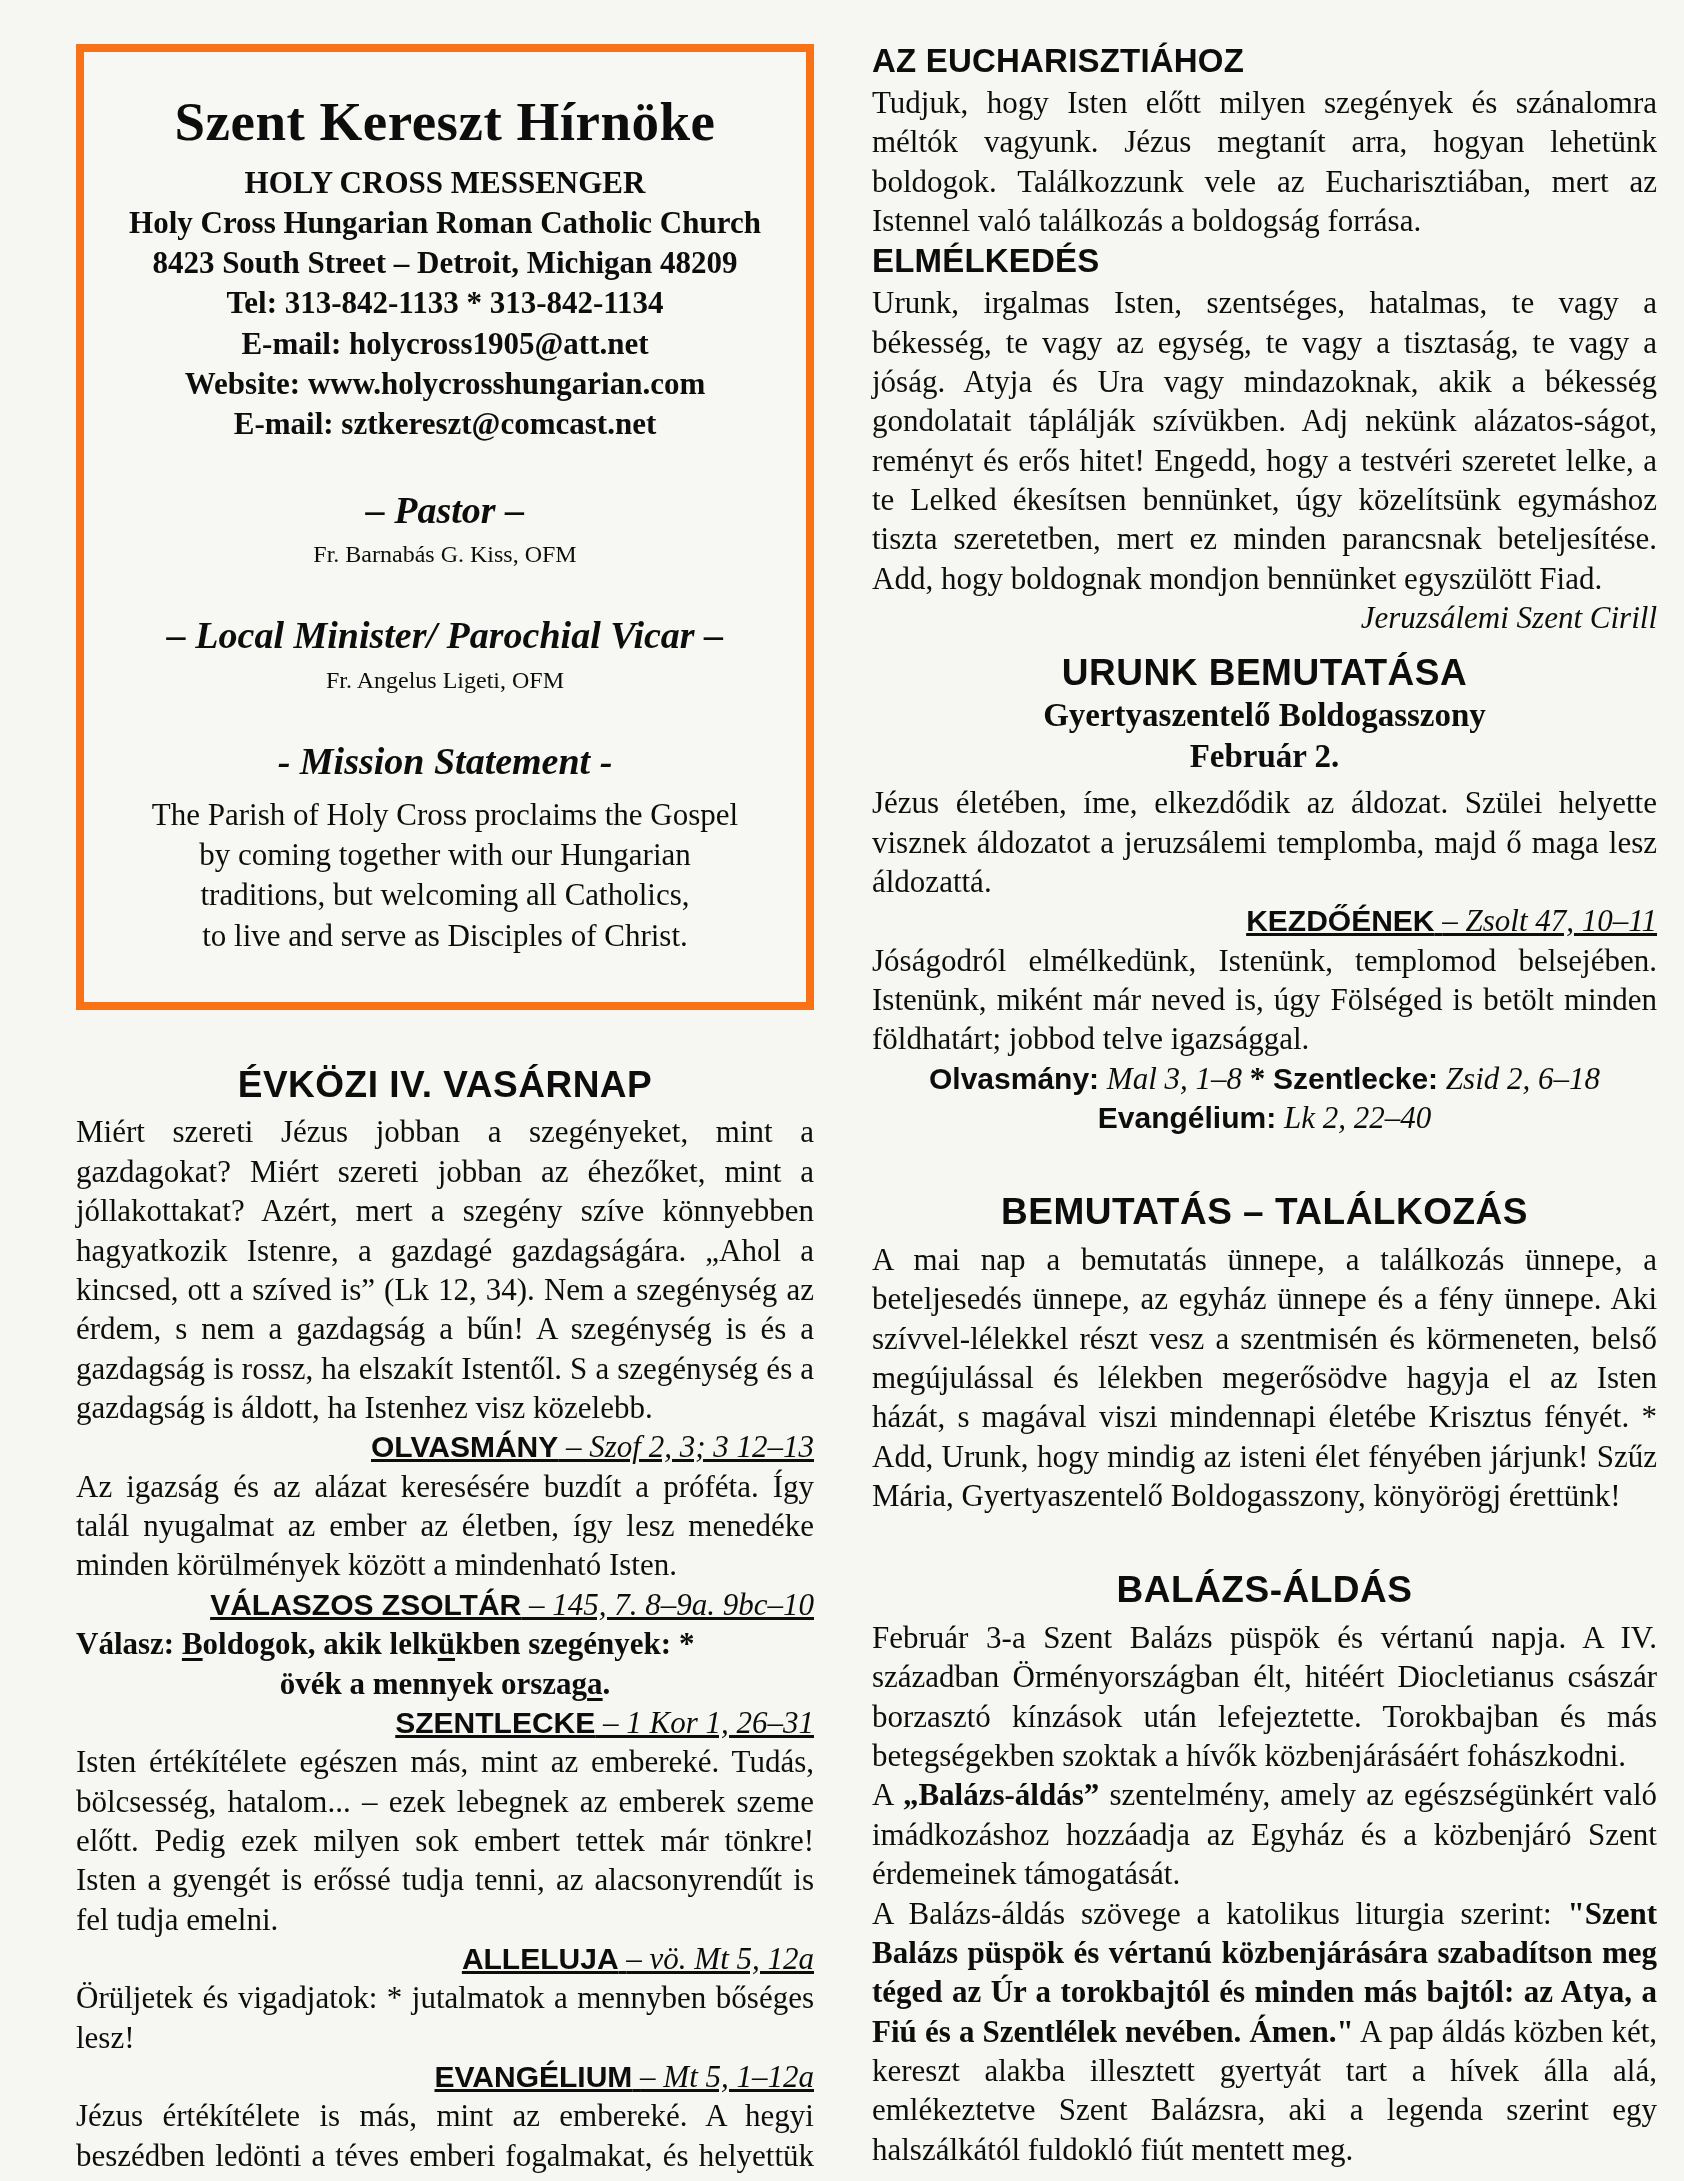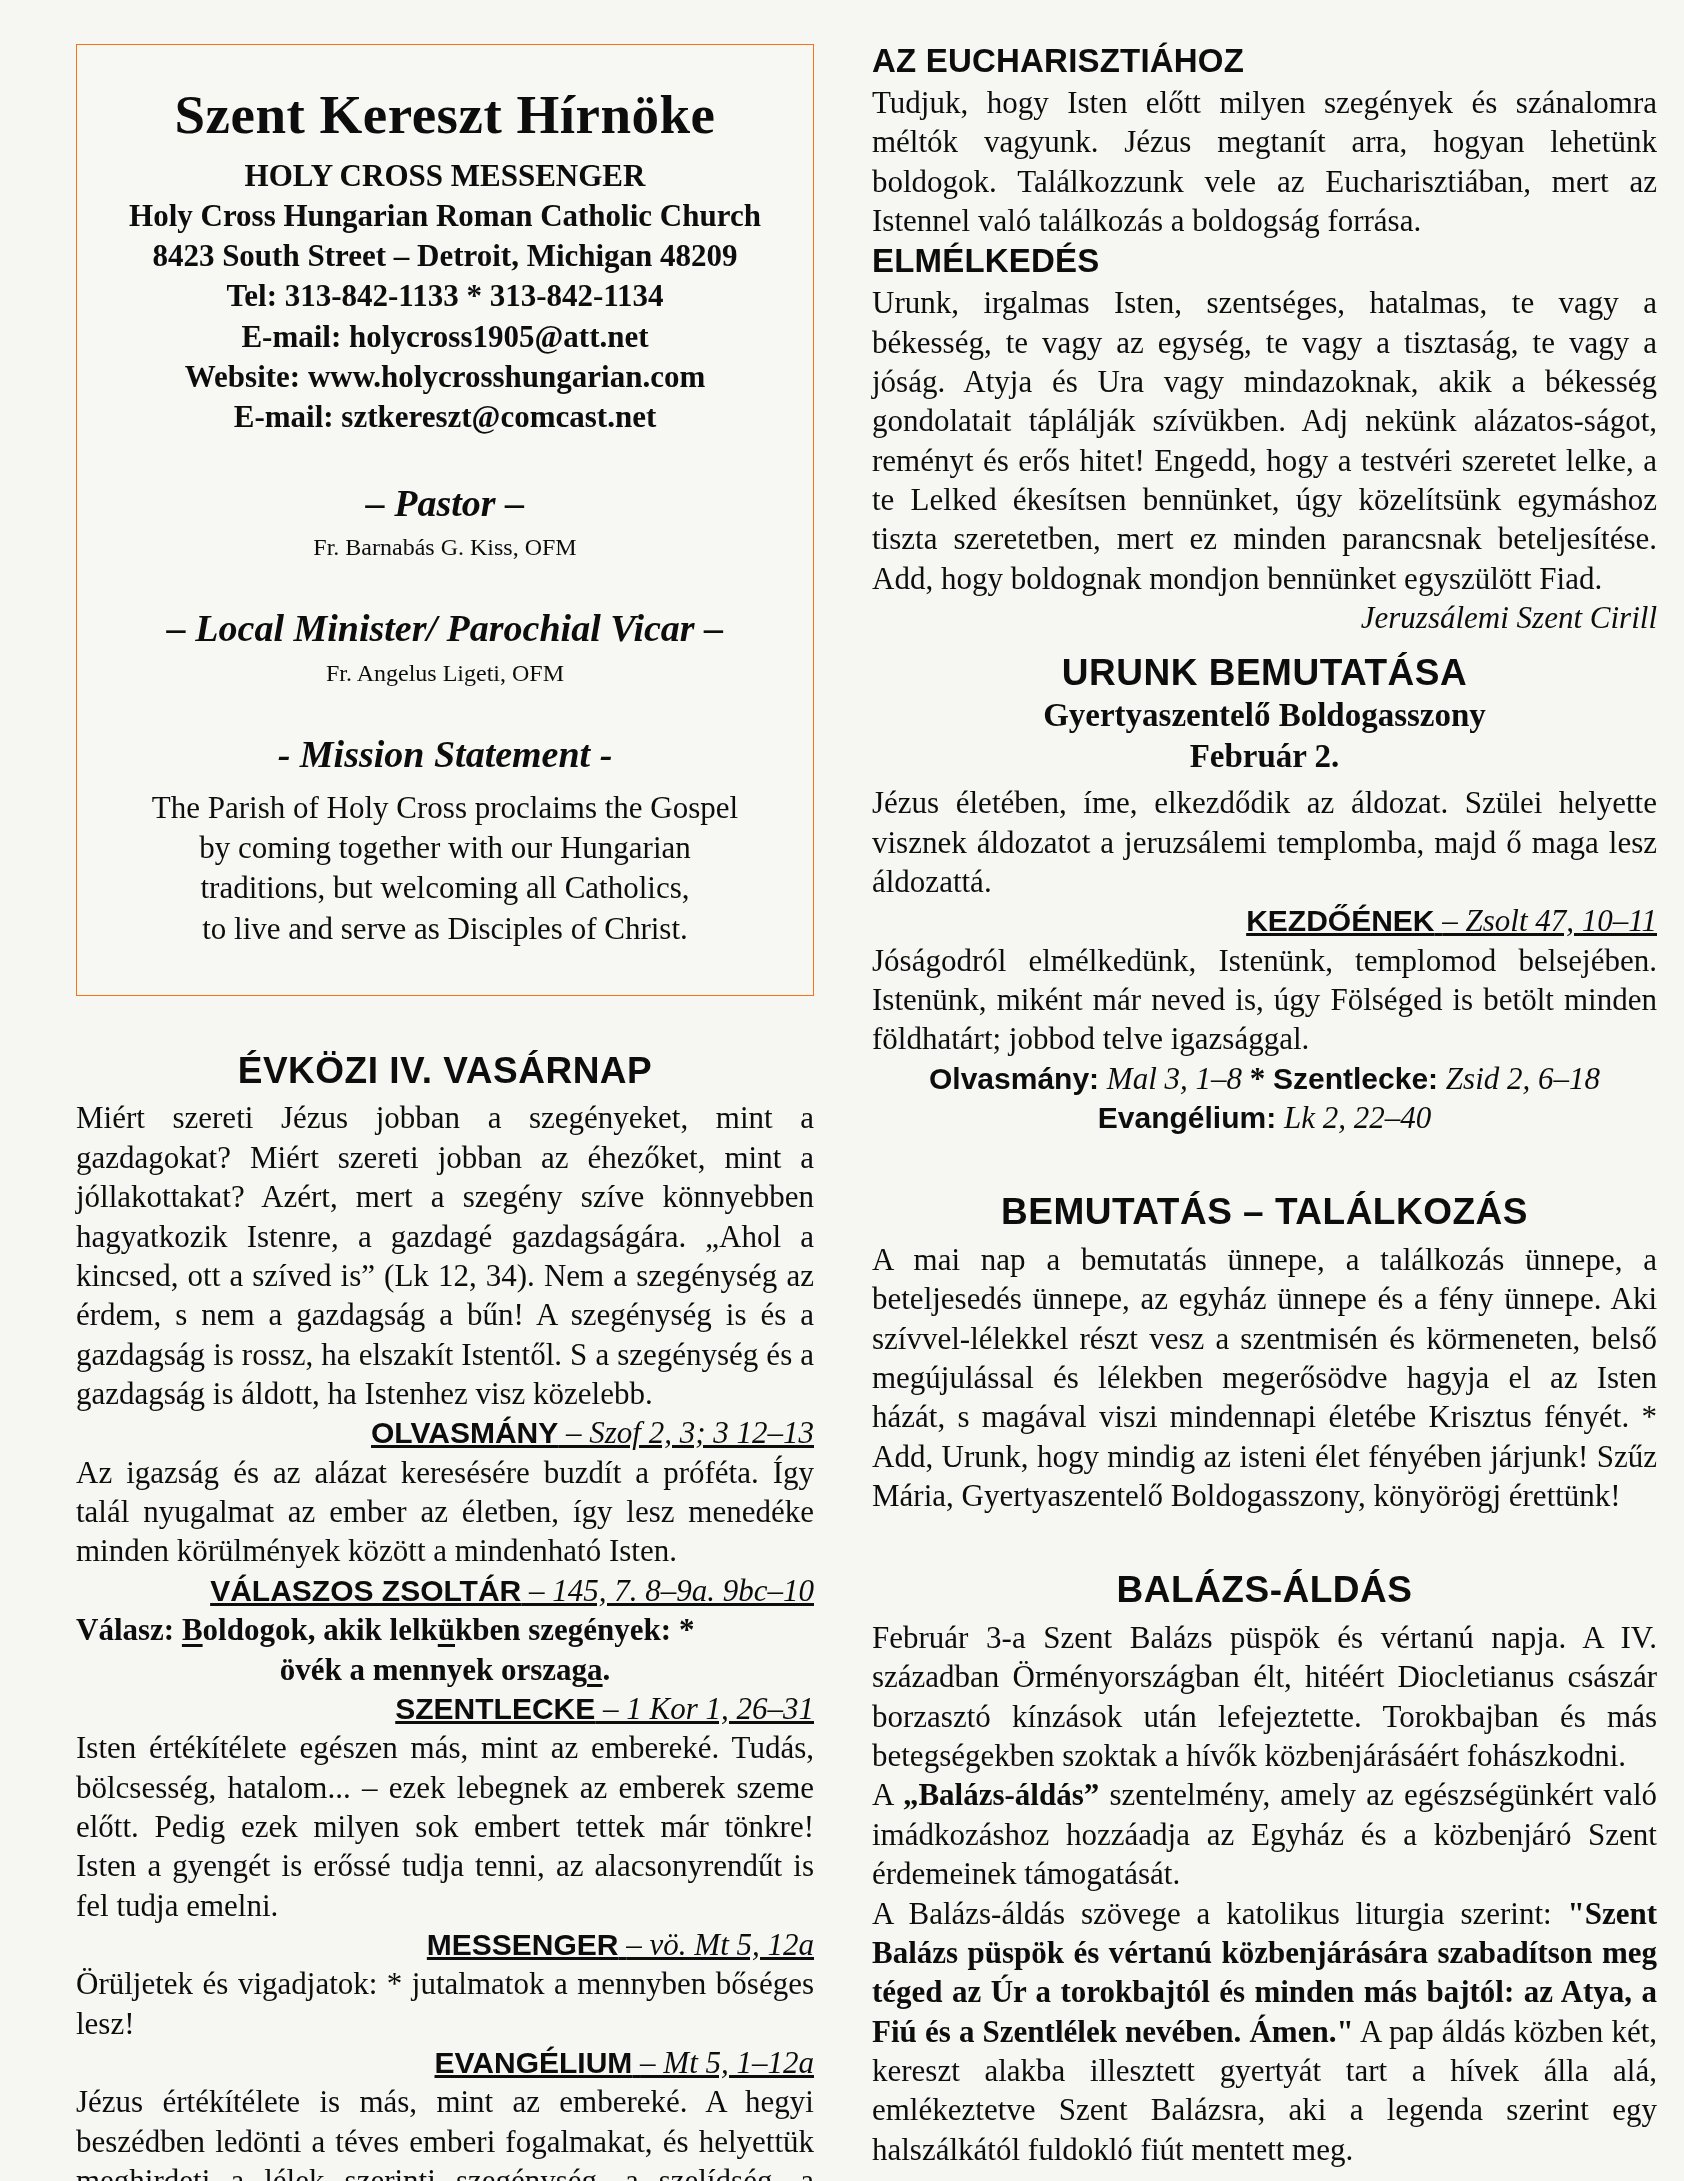--- a/index.html
+++ b/index.html
@@ -8,21 +8,21 @@
     background:#f6f6f3; color:#0d0d0d;
     font-family:"Liberation Serif", serif;
     font-size:31px; line-height:1.27;
     overflow:hidden; position:relative;
   }
   .page { display:flex; padding:14px 28px 0 76px; gap:58px; }
   .col-left  { flex:0 0 738px; width:738px; padding-top:30px; }
   .col-right { flex:0 0 785px; width:785px; padding-top:26px; }
 
   
-  .masthead { border:1px solid #f97316; padding:40px 8px 46px; text-align:center; background:#f7f7f4; }
+  .masthead { border:8px solid #f97316; padding:40px 8px 46px; text-align:center; background:#f7f7f4; }
   .mh-title { font-size:55px; font-weight:bold; line-height:1.1; margin-bottom:10px; letter-spacing:0.5px; }
   .mh-line  { font-weight:bold; font-size:31px; line-height:1.3; }
   .mh-script { font-style:italic; font-weight:bold; font-size:38px; line-height:1.2; }
   .mh-name  { font-size:24px; line-height:1.3; margin-top:6px; }
   .mh-block { margin-top:43px;font-family:Liberation Serif, serif; }
   .mh-mission-text { font-size:31px; line-height:1.3; margin-top:10px; white-space:pre-line; }
 
   
   .sec-h {
     font-family:"Liberation Sans", sans-serif; font-weight:700;
@@ -106,21 +106,21 @@
         <span>övék a mennyek orszag</span><span class="uln">a</span><span>.</span>
       </p>
 
       <p class="labelline">
         <span class="lbl">SZENTLECKE</span>
         <span class="ref">– 1 Kor 1, 26–31</span>
       </p>
       <p class="just">Isten értékítélete egészen más, mint az embereké. Tudás, bölcsesség, hatalom... – ezek lebegnek az emberek szeme előtt. Pedig ezek milyen sok embert tettek már tönkre! Isten a gyengét is erőssé tudja tenni, az alacsonyrendűt is fel tudja emelni.</p>
 
       <p class="labelline">
-        <span class="lbl">MESSENGER</span>
+        <span class="lbl">ALLELUJA</span>
         <span class="ref">– vö. Mt 5, 12a</span>
       </p>
       <p class="just">Örüljetek és vigadjatok: * jutalmatok a mennyben bőséges lesz!</p>
 
       <p class="labelline">
         <span class="lbl">EVANGÉLIUM</span>
         <span class="ref">– Mt 5, 1–12a</span>
       </p>
       <p class="just">Jézus értékítélete is más, mint az embereké. A hegyi beszédben ledönti a téves emberi fogalmakat, és helyettük meghirdeti a lélek szerinti szegénység, a szelídség, a tisztaság, az irgalom és a béke evangéliumát.</p>
     </section>

